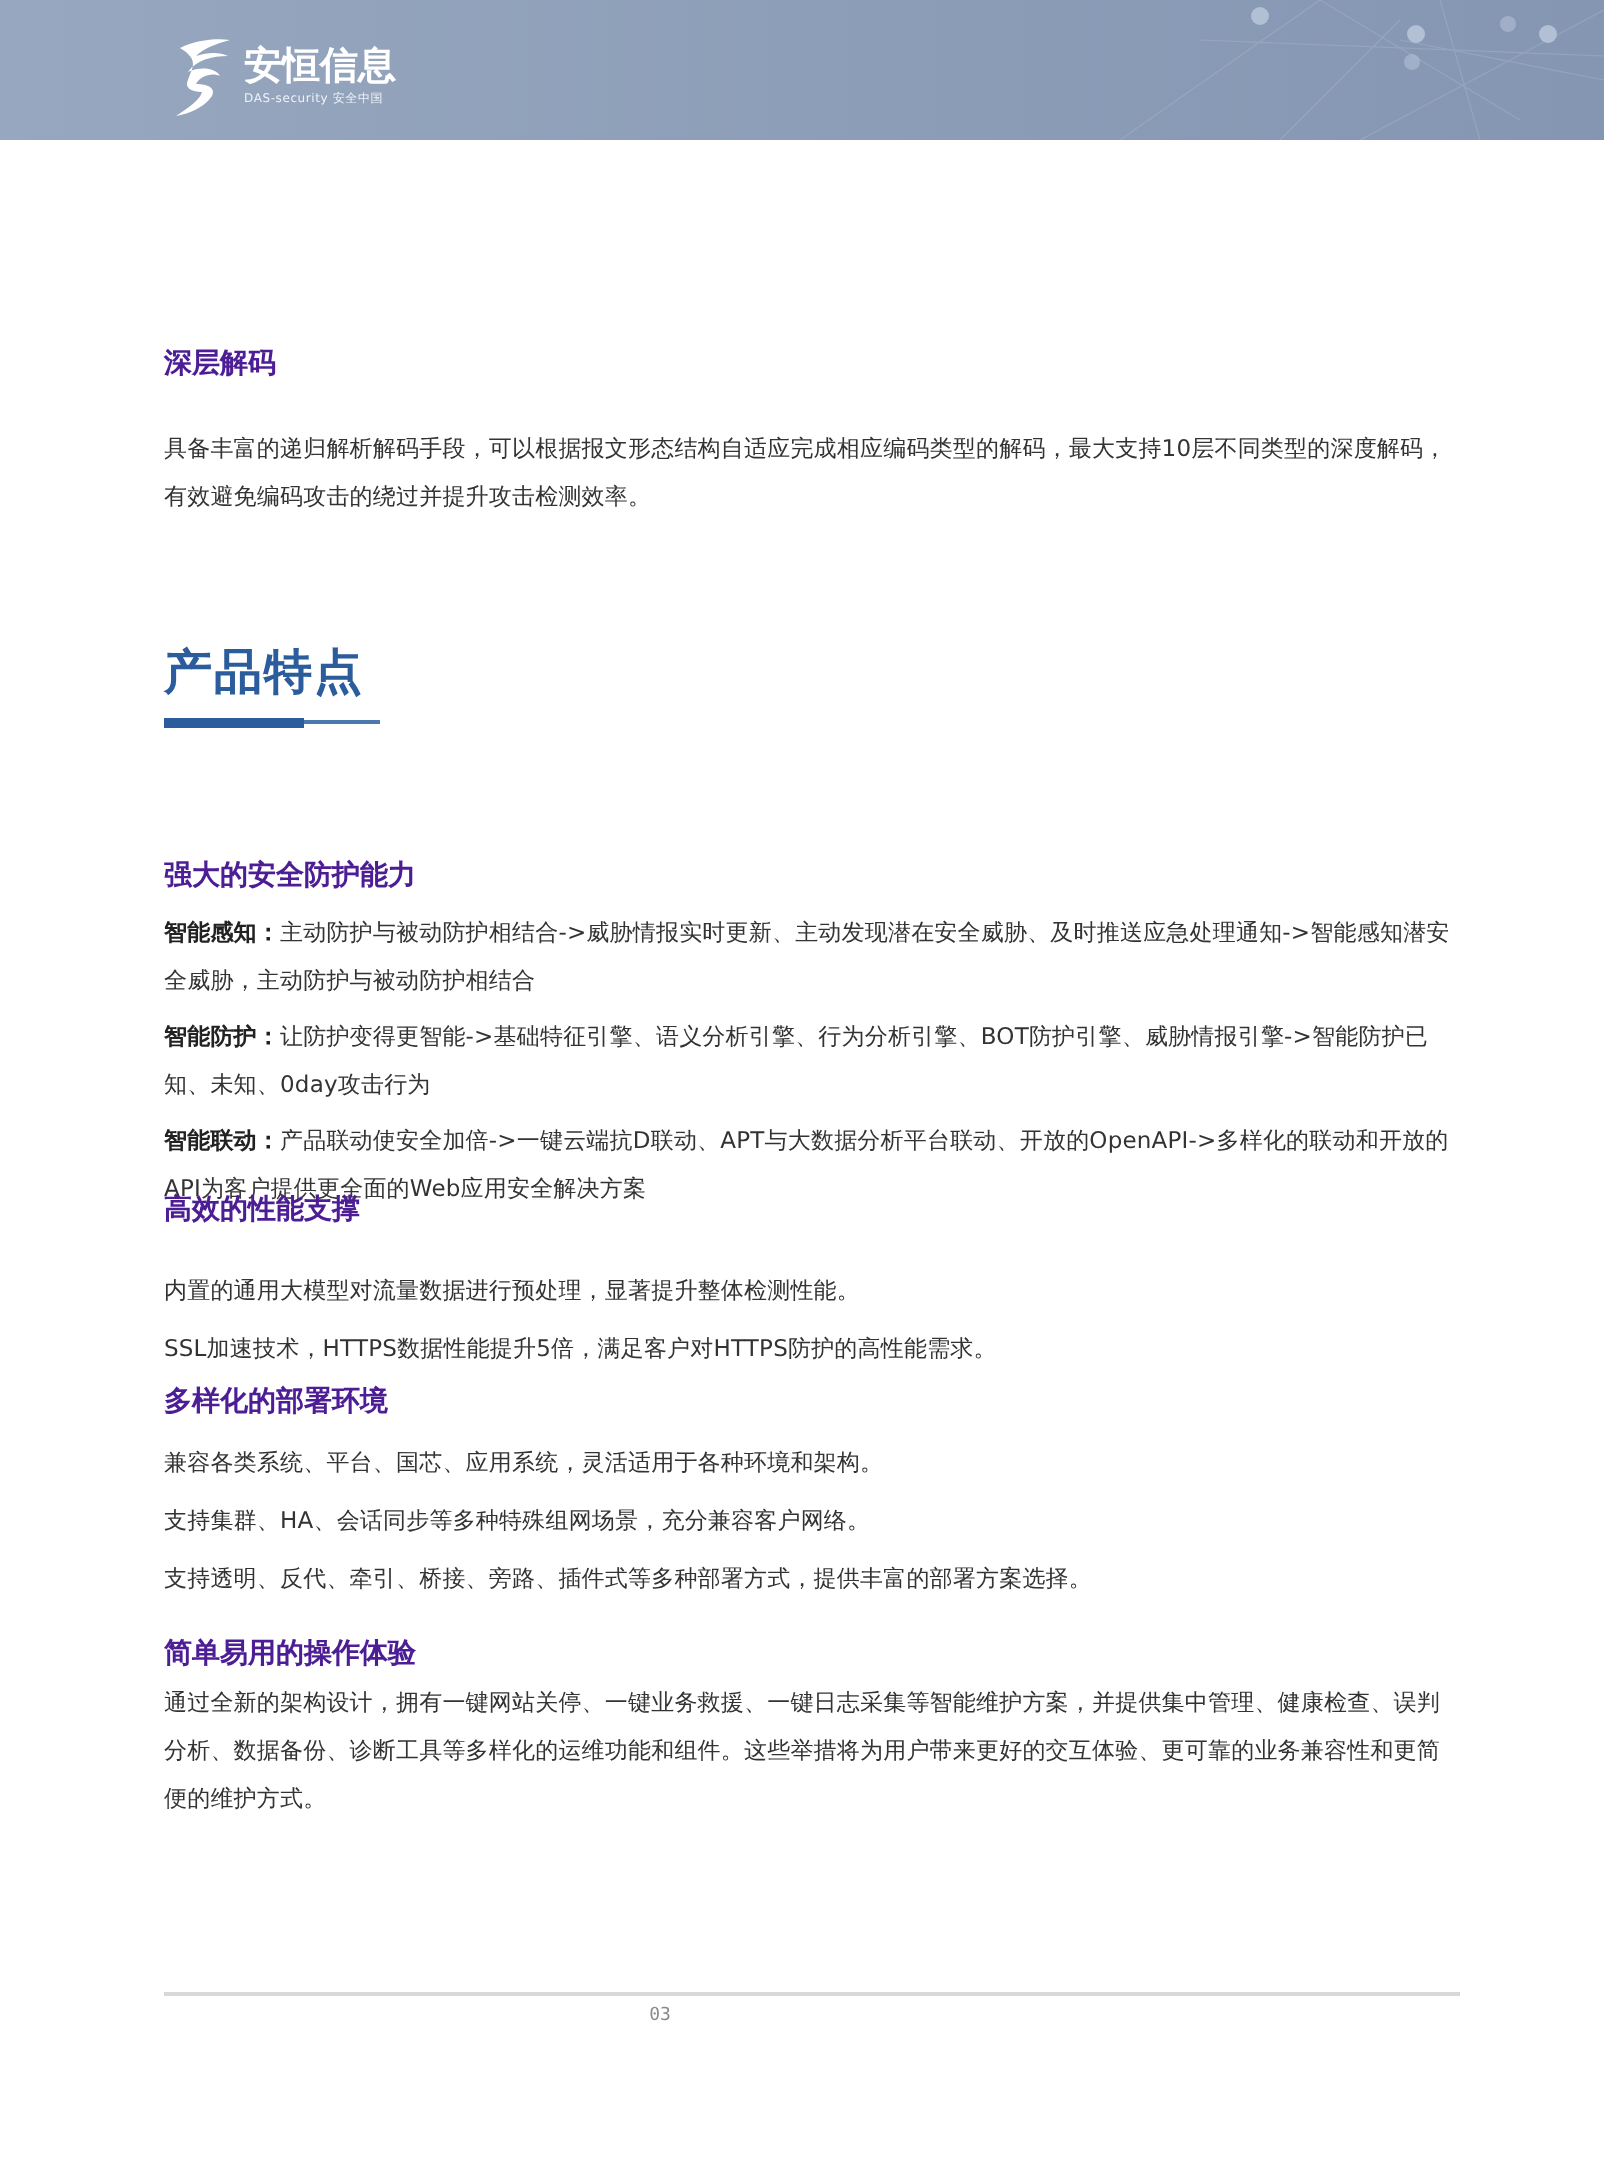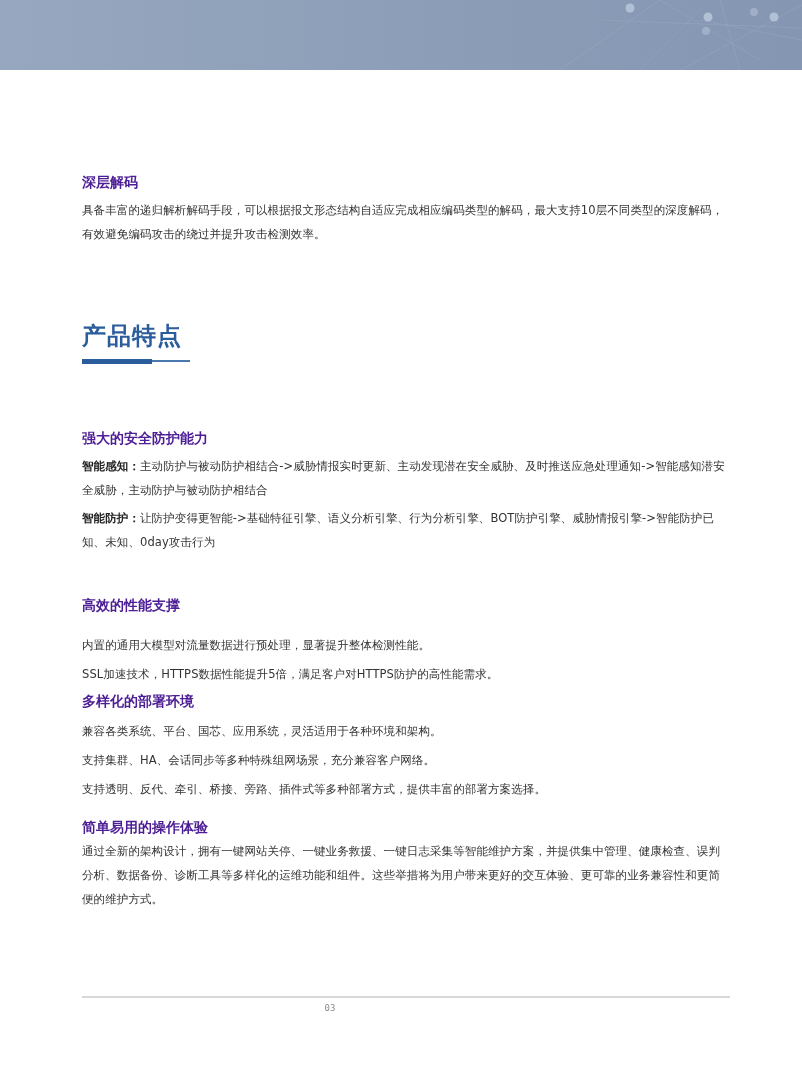--- a/index.html
+++ b/index.html
@@ -134,37 +134,47 @@
       <line x1="680" y1="70" x2="802" y2="5"></line>
     </g>
     <g fill="#b2c0d6">
       <circle cx="630" cy="8" r="4.5"></circle>
       <circle cx="708" cy="17" r="4.5"></circle>
       <circle cx="706" cy="31" r="4" opacity="0.6"></circle>
       <circle cx="754" cy="12" r="4" opacity="0.6"></circle>
       <circle cx="774" cy="17" r="4.5"></circle>
     </g>
   </svg>
+  <div class="logo">
+    <svg class="logo-mark" viewBox="0 0 34 44">
+      <path d="M6 8 C 14 4, 24 3, 31 4 C 24 6, 18 8, 14 12 C 20 10, 26 10, 30 12 C 22 12, 14 14, 10 20 C 16 17, 24 18, 26 22 C 22 20, 16 22, 14 26 C 20 26, 24 28, 22 32 C 18 38, 10 41, 4 42 C 10 38, 16 34, 17 30 C 12 30, 8 28, 10 24 C 12 18, 16 14, 6 8 Z" fill="#ffffff"></path>
+    </svg>
+    <div class="logo-text">
+      <span class="logo-cn">安恒信息</span>
+      <span class="logo-en">DAS-security 安全中国</span>
+    </div>
+  </div>
 </div>
 
 <div class="content" style="top:173px;">
   <h3 class="h-red">深层解码</h3>
-  <p class="para" style="margin-top:7px;">具备丰富的递归解析解码手段，可以根据报文形态结构自适应完成相应编码类型的解码，最大支持10层不同类型的深度解码，有效避免编码攻击的绕过并提升攻击检测效率。</p>
+  <p class="para" style="margin-top:21px;">具备丰富的递归解析解码手段，可以根据报文形态结构自适应完成相应编码类型的解码，最大支持10层不同类型的深度解码，有效避免编码攻击的绕过并提升攻击检测效率。</p>
 </div>
 
 <div class="title-blue">产品特点</div>
 <div class="title-underline">
   <div class="thick"></div>
   <div class="thin"></div>
 </div>
 
 <div class="content" style="top:398px;margin-top:31px;">
   <h3 class="h-red">强大的安全防护能力</h3>
   <p class="para" style="margin-top:7px;"><b>智能感知：</b><span>主动防护与被动防护相结合-&gt;威胁情报实时更新、主动发现潜在安全威胁、及时推送应急处理通知-&gt;智能感知潜安全威胁，主动防护与被动防护相结合</span></p>
   <p class="para" style="margin-top:4px;"><b>智能防护：</b><span>让防护变得更智能-&gt;基础特征引擎、语义分析引擎、行为分析引擎、BOT防护引擎、威胁情报引擎-&gt;智能防护已知、未知、0day攻击行为</span></p>
+  <p class="para" style="margin-top:4px;"><b>智能联动：</b><span>产品联动使安全加倍-&gt;一键云端抗D联动、APT与大数据分析平台联动、开放的OpenAPI-&gt;多样化的联动和开放的API为客户提供更全面的Web应用安全解决方案</span></p>
 </div>
 
 <div class="content" style="top:596px;">
   <h3 class="h-red">高效的性能支撑</h3>
   <p class="para" style="margin-top:19px;">内置的通用大模型对流量数据进行预处理，显著提升整体检测性能。</p>
   <p class="para" style="margin-top:5px;">SSL加速技术，HTTPS数据性能提升5倍，满足客户对HTTPS防护的高性能需求。</p>
 </div>
 
 <div class="content" style="top:692px;">
   <h3 class="h-red">多样化的部署环境</h3>

